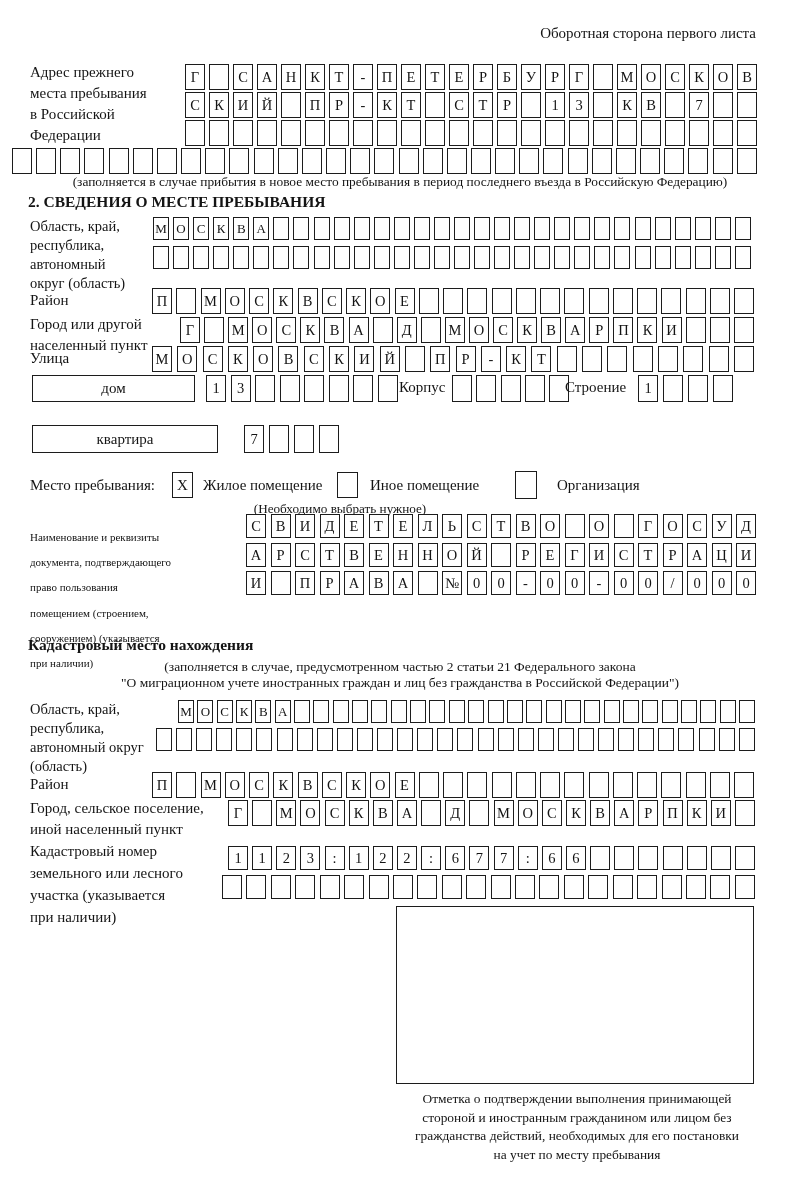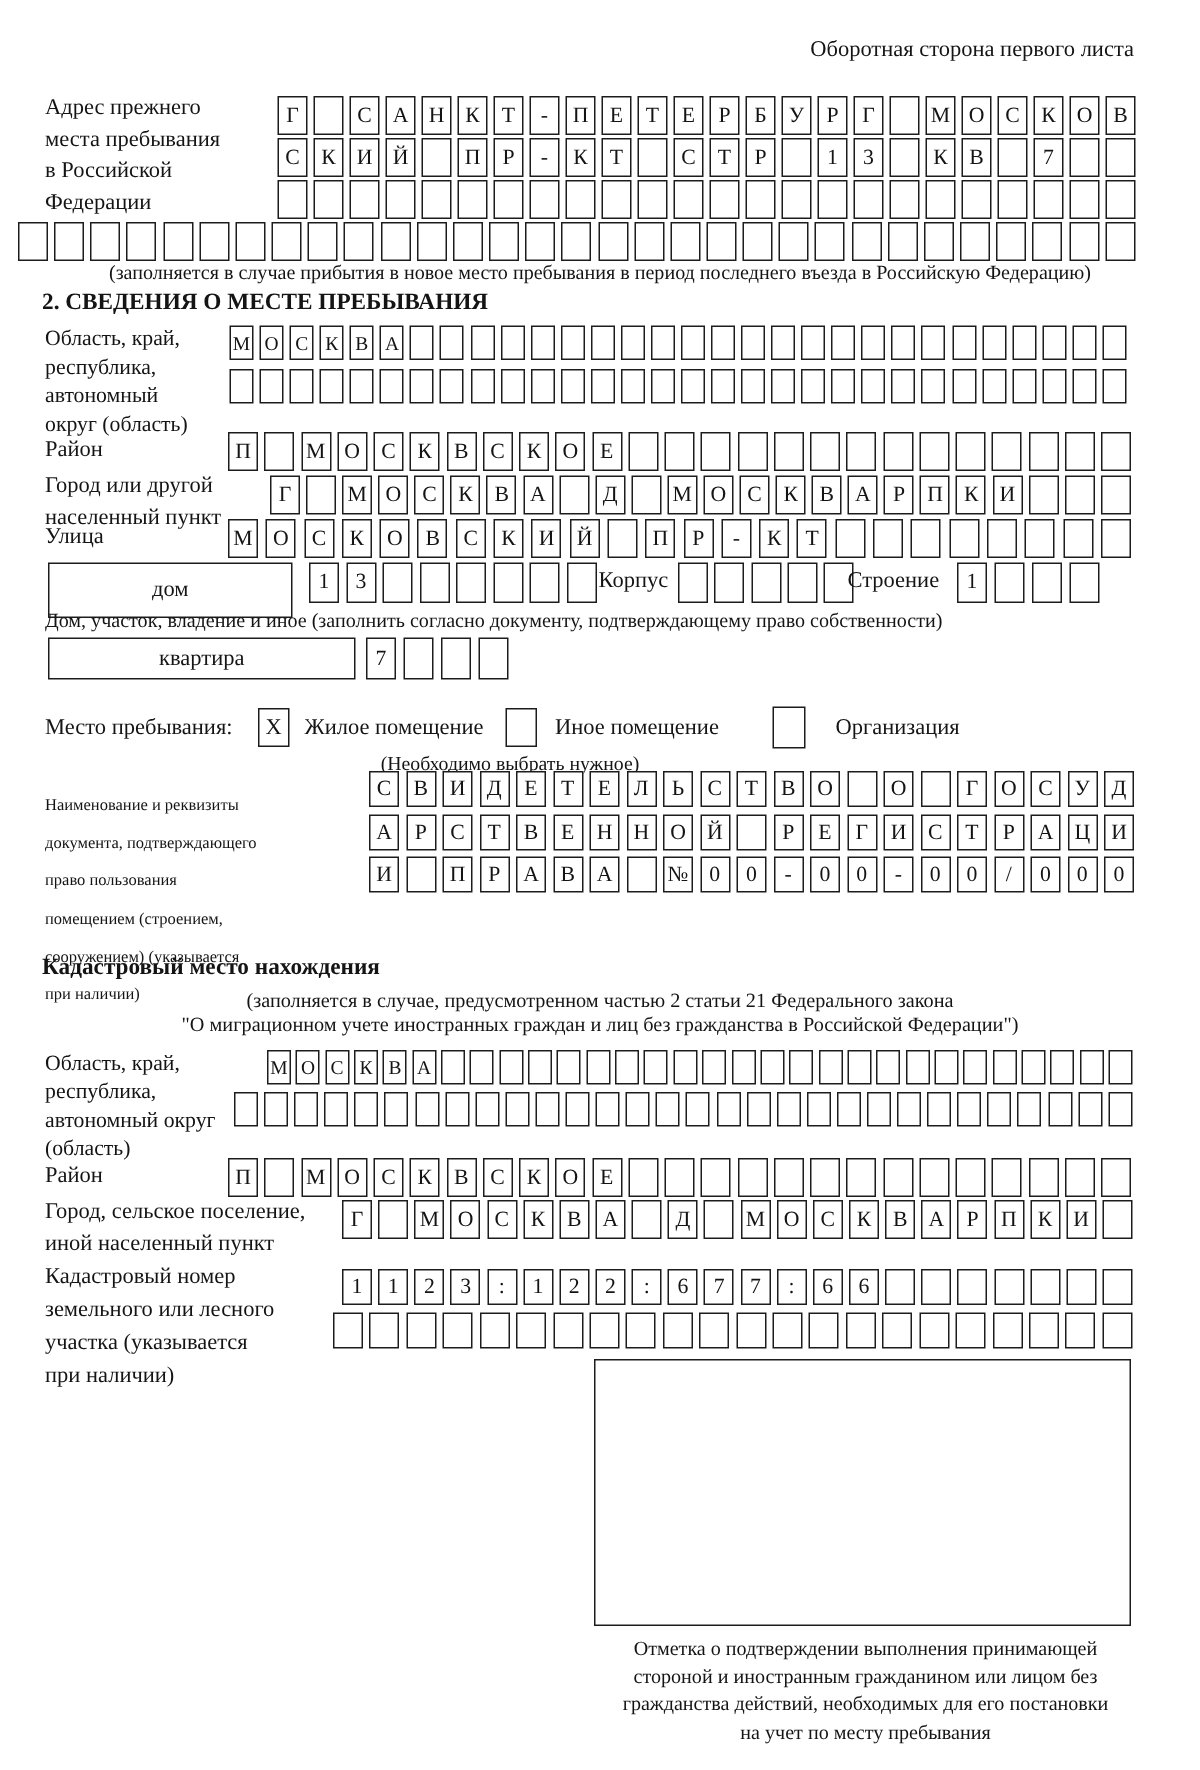--- a/index.html
+++ b/index.html
@@ -308,21 +308,21 @@
       <span class="cb"></span>
       <span class="cb"></span>
       <span class="cb"></span>
       <span class="cb"></span>
       <span class="cb"></span>
       <span class="cb"></span>
       <span class="cb"></span>
       <span class="cb"></span>
     </div>
 
-  <div class="abs labelbox" style="left:32px; top:375px; width:163px; height:37px;">дом</div>
+  <div class="abs labelbox" style="left:32px; top:375px; width:163px; height:27px;">дом</div>
   <div class="abs row w20" style="left:206px; top:375px; width:192px; height:27px;">
       <span class="cb">1</span>
       <span class="cb">3</span>
       <span class="cb"></span>
       <span class="cb"></span>
       <span class="cb"></span>
       <span class="cb"></span>
       <span class="cb"></span>
       <span class="cb"></span>
     </div>
@@ -334,23 +334,22 @@
       <span class="cb"></span>
       <span class="cb"></span>
     </div>
   <div class="abs inline-lbl" style="left:565px; top:379px;">Строение</div>
   <div class="abs row w20" style="left:638px; top:375px; width:95px; height:27px;">
       <span class="cb">1</span>
       <span class="cb"></span>
       <span class="cb"></span>
       <span class="cb"></span>
     </div>
-  <div class="abs" style="left:30px; top:406px; font-size:13.4px;">Дом, участок, владение и иное (заполнить согласно документу, подтверждающему право собственности)</div>
-
-  <div class="abs labelbox" style="left:32px; top:425px; width:205px; height:28px;">квартира</div>
+
+  <div class="abs labelbox" style="left:32px; top:425px; width:186px; height:28px;">квартира</div>
   <div class="abs row w20" style="left:244px; top:425px; width:95px; height:28px;">
       <span class="cb">7</span>
       <span class="cb"></span>
       <span class="cb"></span>
       <span class="cb"></span>
     </div>
 
   <div class="abs inline-lbl" style="left:30px; top:477px;">Место пребывания:</div>
   <div class="abs box" style="left:172px; top:472px; width:21px; height:26px;">X</div>
   <div class="abs inline-lbl" style="left:203px; top:477px;">Жилое помещение</div>

